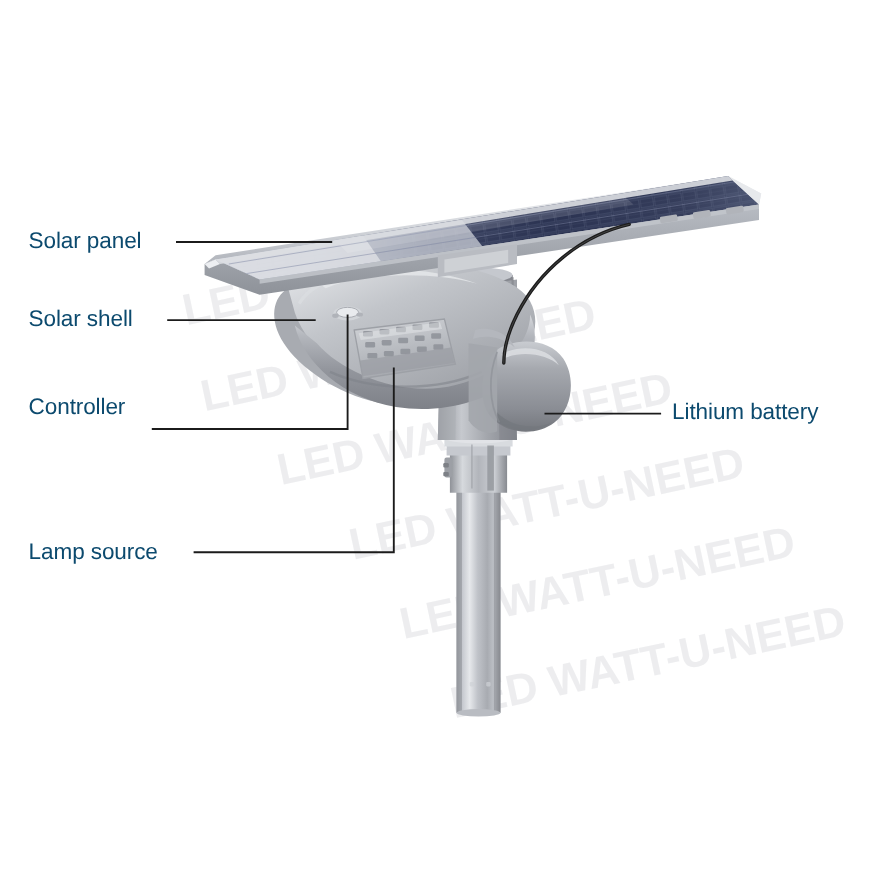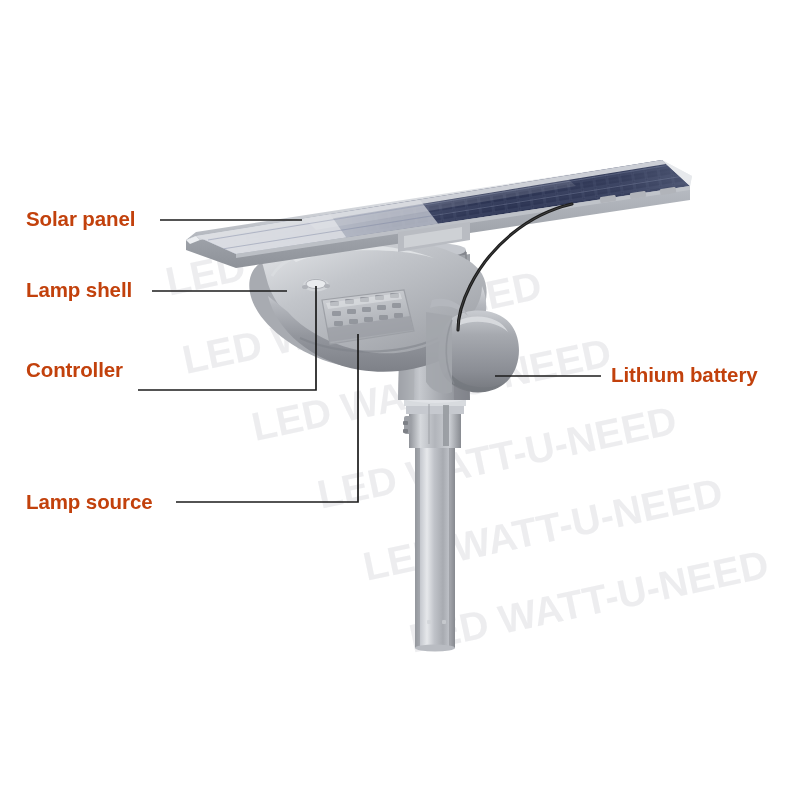--- a/index.html
+++ b/index.html
@@ -25,22 +25,22 @@
     position: absolute;
     left: 0;
     top: 0;
     width: 800px;
     height: 800px;
     display: block;
   }
   .label {
     position: absolute;
     font-family: "Liberation Sans", sans-serif;
-    font-weight: bold;
-    color: #c2410c;
+    font-weight: normal;
+    color: #0c4a6e;
     white-space: nowrap;
     letter-spacing: -0.1px;
     line-height: 1;
   }
   .label-20 { font-size: 20.5px; }
 </style>
 </head>
 <body>
 
 <div id="stage">
@@ -309,21 +309,21 @@
       <path d="M160,220 L302,220"></path>
       <path d="M152,291 L287,291"></path>
       <path d="M138,390 L316,390 L316,286"></path>
       <path d="M176,502 L358,502 L358,334"></path>
       <path d="M495,376 L601,376"></path>
     </g>
   </svg>
 
   <div class="label label-20" style="left:26px; top:209px;">Solar panel</div>
 
-  <div class="label label-20" style="left:26px; top:280px;">Lamp shell</div>
+  <div class="label label-20" style="left:26px; top:280px;">Solar shell</div>
 
   <div class="label label-20" style="left:26px; top:360px;">Controller</div>
 
   <div class="label label-20" style="left:26px; top:492px;">Lamp source</div>
 
   <div class="label label-20" style="left:611px; top:365px;">Lithium battery</div>
 
 </div>
 
 </body></html>

